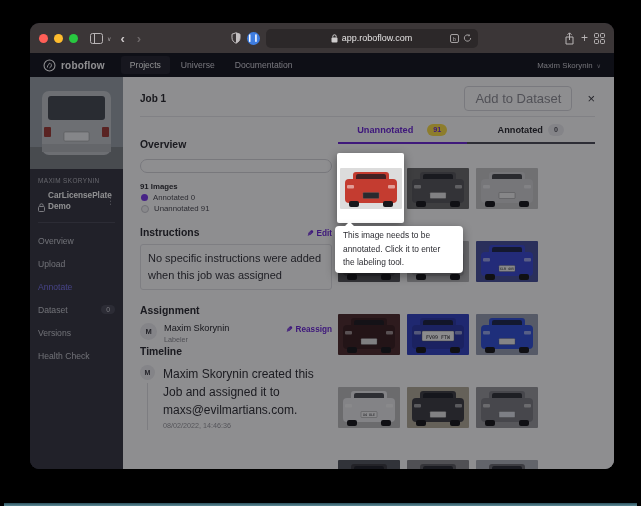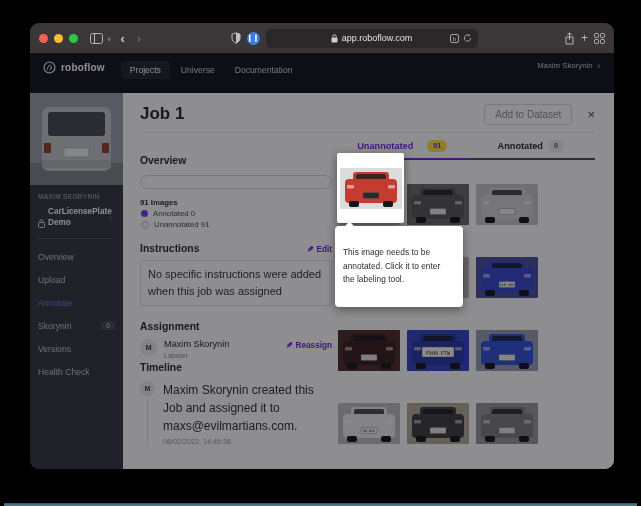--- a/index.html
+++ b/index.html
@@ -26,21 +26,21 @@
   .nav-arrow.disabled{color:#6d6869;}
   .ext-circle{width:13px;height:13px;border-radius:50%;background:#3e7de0;
     display:flex;align-items:center;justify-content:center;}
   .ext-circle span{color:#fff;font-size:7px;font-weight:bold;letter-spacing:.5px;}
   .spacer{flex:1;}
   .url-pill{width:212px;height:19px;background:#2c2829;border-radius:5px;
     display:flex;align-items:center;justify-content:center;gap:4px;
     color:#e4e2e2;font-size:9px;position:relative;}
   .url-right{position:absolute;right:6px;top:0;bottom:0;display:flex;align-items:center;gap:4px;color:#a5a1a2;}
   
-  .nav{height:24px;background:#14151f;display:flex;align-items:flex-start;padding:8px 13px;}
+  .nav{height:24px;background:#14151f;display:flex;align-items:center;padding:0 13px;}
   .brand{display:flex;align-items:center;gap:5px;margin-right:16px;}
   .brand-name{color:#fff;font-size:10px;font-weight:600;letter-spacing:.2px;}
   .nav-item{font-size:8.6px;color:#d3d3da;padding:4px 9px;border-radius:3px;margin-right:2px;cursor:default;}
   .nav-item.active{background:#23242f;color:#fff;}
   .nav-user{margin-left:auto;font-size:7.8px;color:#c9c9cf;display:flex;align-items:center;gap:4px;}
   .nav-user .chev{font-size:6px;color:#9c9ca4;}
   
   .content{display:flex;height:392px;}
   .sidebar{width:93px;background:#363741;flex:0 0 93px;display:flex;flex-direction:column;}
   .side-thumb{display:block;width:93px;height:92px;}
@@ -51,23 +51,23 @@
   .kebab{position:absolute;right:0;top:6px;color:#a9a9b2;font-size:9px;}
   .side-divider{border-top:1px solid #4a4b57;margin:8px 8px 2px 8px;}
   .side-nav{padding:4px 8px;display:flex;flex-direction:column;}
   .side-item{font-size:8.6px;color:#c6c7cf;padding:6.5px 0;display:flex;align-items:center;cursor:default;}
   .side-item.active{color:#7a74ee;}
   .side-badge{margin-left:auto;background:#4a4b58;color:#d8d8de;font-size:6.8px;
     padding:1px 5px;border-radius:7px;}
   
   .modal{flex:1;background:#ffffff;color:#1f1f24;padding:0 19px 0 17px;overflow:hidden;}
   .modal-header{display:flex;align-items:center;padding-top:10px;height:22px;}
-  .modal-title{font-size:17px;font-weight:700;color:#26262b;}
+  .modal-title{font-size:10px;font-weight:700;color:#26262b;}
   .header-actions{margin-left:auto;display:flex;align-items:center;gap:15px;}
-  .add-btn{font-size:10px;color:#8f8f96;border:1px solid #d9d9de;border-radius:4px;
+  .add-btn{font-size:13px;color:#8f8f96;border:1px solid #d9d9de;border-radius:4px;
     padding:4px 10px;background:#fff;}
   .close-x{font-size:13px;color:#3d3d44;line-height:1;font-weight:400;}
   .modal-divider{border-top:1px solid #e8e8eb;margin-top:7px;}
   .modal-body{display:flex;}
   .left-col{width:192px;flex:0 0 192px;margin-right:6px;padding-top:22px;}
   .right-col{flex:1;}
   .sec-h{font-size:10.4px;font-weight:700;color:#2a2a30;}
   .progress-pill{height:12px;border:1px solid #d6d6db;border-radius:7px;margin-top:9px;background:#fff;}
   .images-count{font-size:7.8px;font-weight:700;margin-top:9px;color:#2e2e34;}
   .legend-row{display:flex;align-items:center;gap:5px;font-size:7.8px;color:#4a4a52;padding:2px 0 0 1px;}
@@ -100,21 +100,21 @@
   .grid{margin-top:24px;display:grid;grid-template-columns:repeat(3,62px);
     column-gap:7px;row-gap:32px;}
   .thumb{width:62px;height:41px;overflow:hidden;border-radius:1px;}
   .thumb svg{display:block;}
   
   .overlay{position:absolute;left:0;top:30px;right:0;bottom:0;background:rgba(8,8,12,.46);z-index:10;}
   .hl-card{position:absolute;left:307px;top:130px;width:67px;height:70px;background:#fff;
     border-radius:2px;z-index:20;display:flex;align-items:center;justify-content:center;
     box-shadow:0 3px 10px rgba(0,0,0,.45);}
   .hl-tooltip{position:absolute;left:305px;top:203px;width:112px;background:#fff;border-radius:4px;
-    z-index:20;padding:20px 8px;font-size:8.4px;line-height:1.62;color:#2c2c32;
+    z-index:20;padding:3px 8px;font-size:8.4px;line-height:1.62;color:#2c2c32;
     box-shadow:0 3px 10px rgba(0,0,0,.4);white-space:pre-line;}
   .hl-tooltip::before{content:"";position:absolute;top:-3px;left:11px;width:7px;height:7px;
     background:#fff;transform:rotate(45deg);}
 </style>
 </head>
 <body>
 
 <div class="window">
 
   <div class="toolbar">
@@ -217,21 +217,21 @@
           <span class="project-name">CarLicensePlate Demo</span>
           <span class="kebab">⋮</span>
         </div>
       </div>
       <div class="side-divider"></div>
       <div class="side-nav">
         <span class="side-item">Overview</span>
         <span class="side-item">Upload</span>
         <span class="side-item active">Annotate</span>
         <span class="side-item">
-          <span>Skorynin</span>
+          <span>Dataset</span>
           <span class="side-badge">0</span>
         </span>
         <span class="side-item">Versions</span>
         <span class="side-item">Health Check</span>
       </div>
     </div>
 
     <div class="modal">
       <div class="modal-header">
         <span class="modal-title">Job 1</span>

